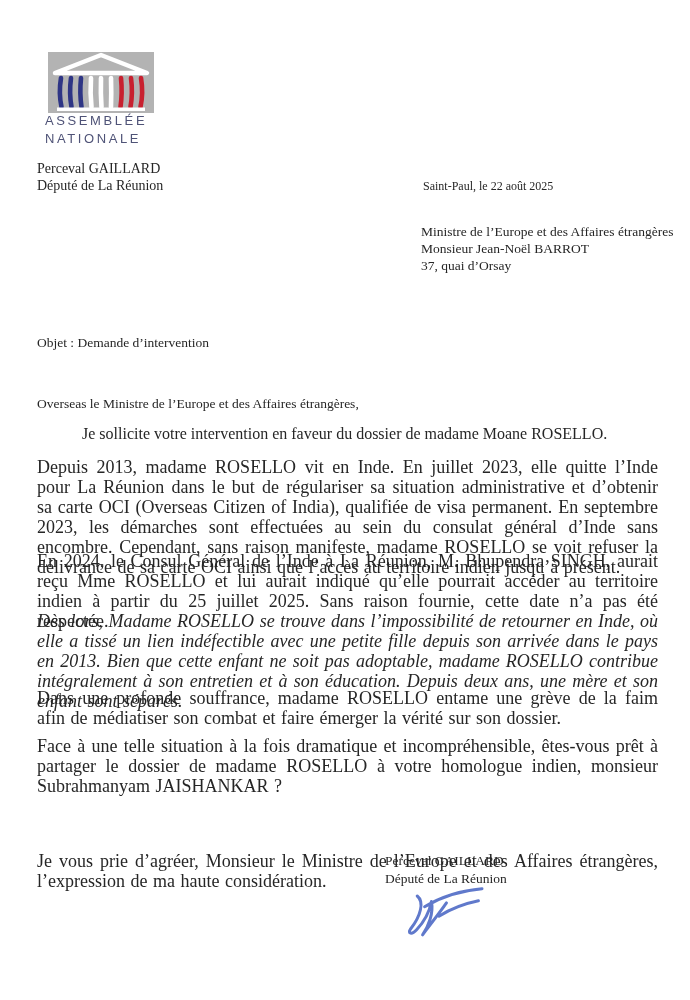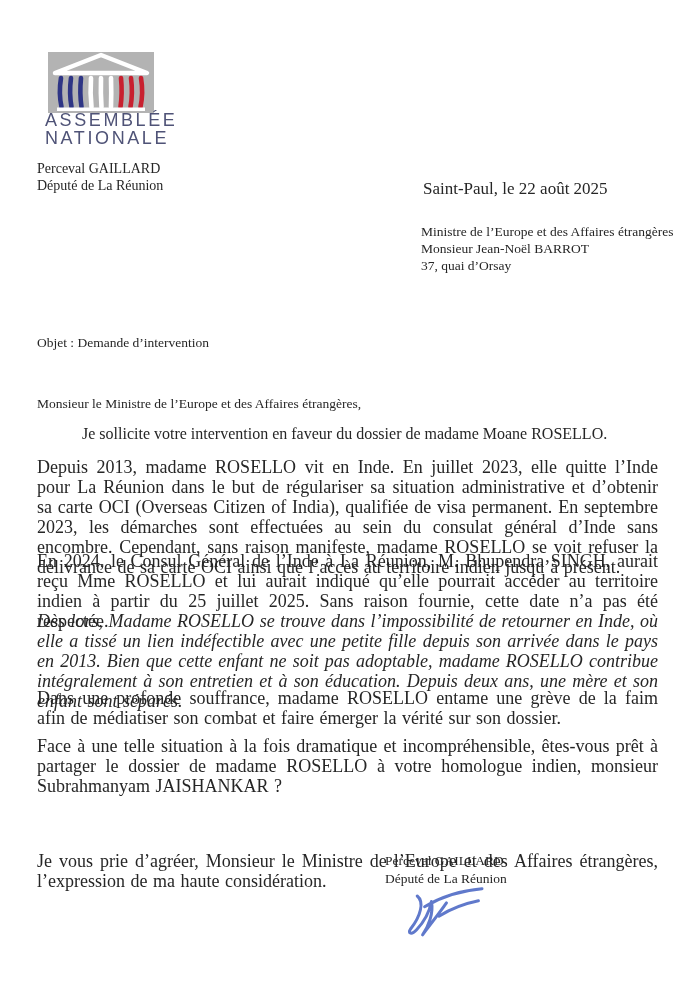--- a/index.html
+++ b/index.html
@@ -11,25 +11,25 @@
     background:#ffffff;
     font-family:"Liberation Serif", serif;
     color:#262626;
     overflow:hidden;
   }
   
   .logo-box{position:absolute;left:48px;top:52px;width:106px;height:61px;}
   .wordmark{
     position:absolute;left:45px;top:112px;width:120px;
     font-family:"Liberation Sans", sans-serif;
-    font-size:18px;line-height:17.5px;letter-spacing:2.6px;
+    font-size:13px;line-height:17.5px;letter-spacing:2.6px;
     font-weight:400;white-space:nowrap;
   }
   .sender{position:absolute;left:37px;top:160px;font-size:14px;line-height:17px;}
-  .dateline{position:absolute;left:423px;top:179px;font-size:17px;text-align:center;}
+  .dateline{position:absolute;left:423px;top:179px;font-size:12px;text-align:center;}
   .recipient{position:absolute;left:421px;top:224px;font-size:13.5px;line-height:16.8px;}
   .subject{position:absolute;left:37px;top:335px;font-size:13.5px;}
   .salutation{position:absolute;left:37px;top:396px;font-size:13.5px;}
   .intro{position:absolute;left:82px;top:425px;font-size:16px;}
   .para{
     position:absolute;left:37px;width:621px;
     font-size:18px;line-height:20px;
     text-align:justify;word-spacing:1px;
   }
   .p0{top:457px;} .p1{top:551px;} .p2{top:611px;font-style:italic;} .p3{top:688px;}
@@ -77,21 +77,21 @@
   <div class="dateline">Saint-Paul, le 22 août 2025</div>
 
   <div class="recipient">
     <div>Ministre de l’Europe et des Affaires étrangères</div>
     <div>Monsieur Jean-Noël BARROT</div>
     <div>37, quai d’Orsay</div>
   </div>
 
   <div class="subject">Objet : Demande d’intervention</div>
 
-  <div class="salutation">Monsieur le Ministre de l’Europe et des Affaires étrangères,</div>
+  <div class="salutation">Overseas le Ministre de l’Europe et des Affaires étrangères,</div>
 
   <div class="intro">Je sollicite votre intervention en faveur du dossier de madame Moane ROSELLO.</div>
 
   <div class="para p0">Depuis 2013, madame ROSELLO vit en Inde. En juillet 2023, elle quitte l’Inde pour La Réunion dans le but de régulariser sa situation administrative et d’obtenir sa carte OCI (Overseas Citizen of India), qualifiée de visa permanent. En septembre 2023, les démarches sont effectuées au sein du consulat général d’Inde sans encombre. Cependant, sans raison manifeste, madame ROSELLO se voit refuser la délivrance de sa carte OCI ainsi que l’accès au territoire indien jusqu’à présent.</div>
   <div class="para p1">En 2024, le Consul Général de l’Inde à La Réunion, M. Bhupendra SINGH, aurait reçu Mme ROSELLO et lui aurait indiqué qu’elle pourrait accéder au territoire indien à partir du 25 juillet 2025. Sans raison fournie, cette date n’a pas été respectée.</div>
   <div class="para p2">Dès lors, Madame ROSELLO se trouve dans l’impossibilité de retourner en Inde, où elle a tissé un lien indéfectible avec une petite fille depuis son arrivée dans le pays en 2013. Bien que cette enfant ne soit pas adoptable, madame ROSELLO contribue intégralement à son entretien et à son éducation. Depuis deux ans, une mère et son enfant sont séparés.</div>
   <div class="para p4">Face à une telle situation à la fois dramatique et incompréhensible, êtes-vous prêt à partager le dossier de madame ROSELLO à votre homologue indien, monsieur Subrahmanyam JAISHANKAR ?</div>
   <div class="para p3">Dans une profonde souffrance, madame ROSELLO entame une grève de la faim afin de médiatiser son combat et faire émerger la vérité sur son dossier.</div>
   <div class="para closing">Je vous prie d’agréer, Monsieur le Ministre de l’Europe et des Affaires étrangères, l’expression de ma haute considération.</div>
 

